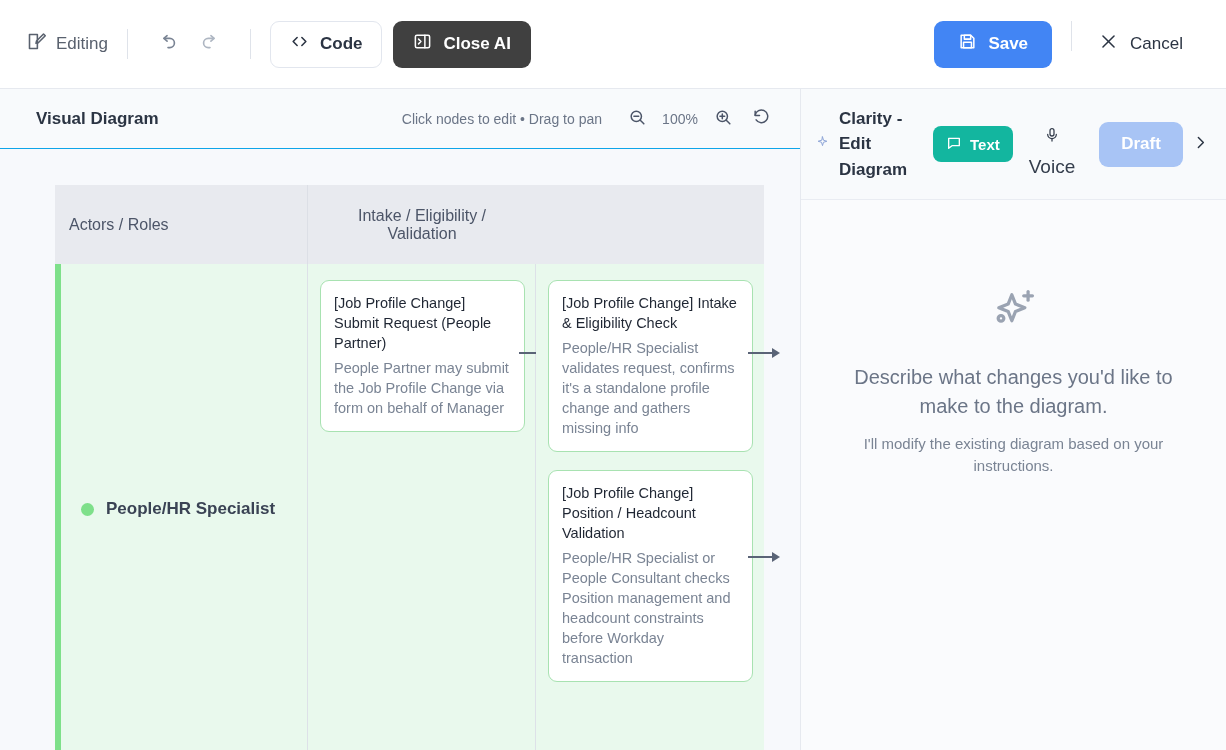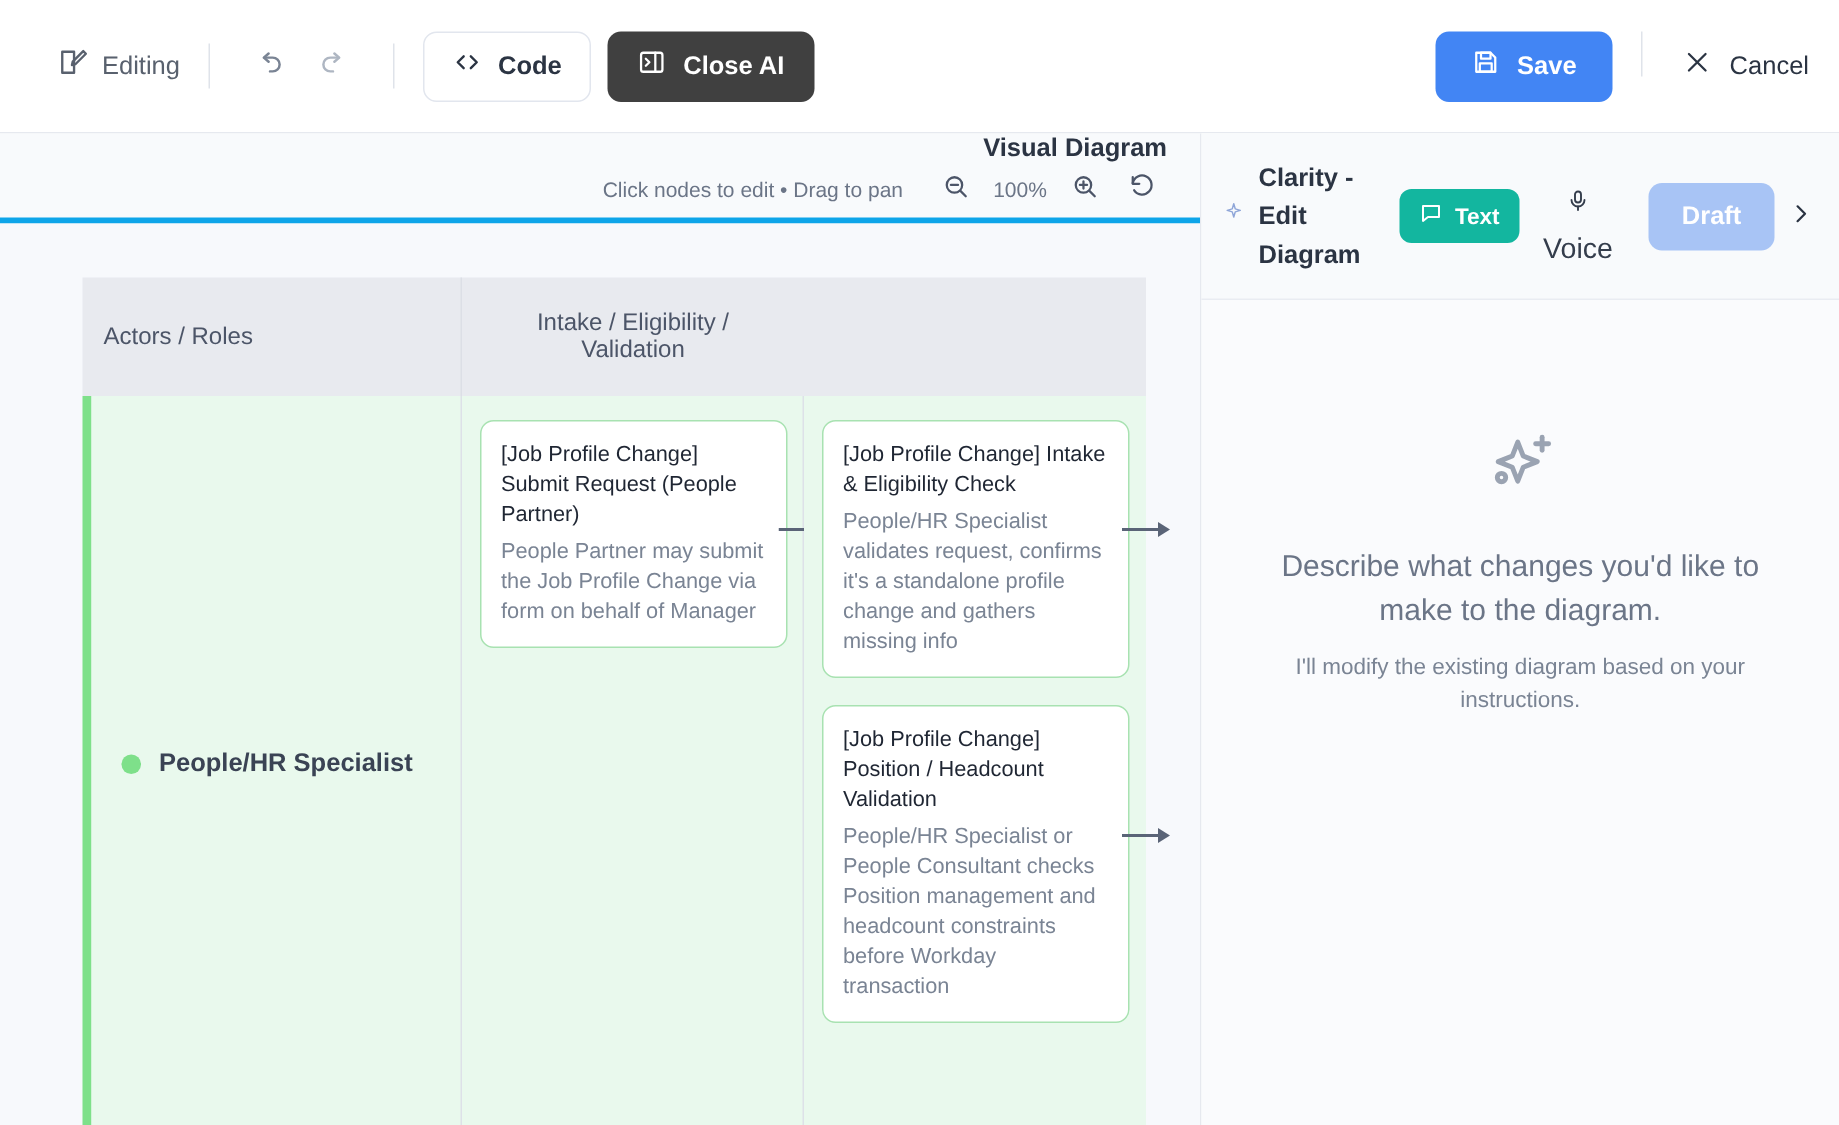--- a/index.html
+++ b/index.html
@@ -12,22 +12,22 @@
   body { position: relative; }
 
   
   .toolbar {
     position: absolute; left: 0; top: 0;
     width: 1226px; height: 89px;
     background: #ffffff;
     border-bottom: 1px solid #e6e9ef;
     display: flex; align-items: center;
   }
-  .tb-left { display: flex; align-items: center; padding-left: 38px; gap: 0; }
-  .tb-right { margin-left: auto; display: flex; padding-right: 14px; }
+  .tb-left { display: flex; align-items: center; padding-left: 26px; gap: 0; }
+  .tb-right { margin-left: auto; display: flex; padding-right: 37px; }
 
   .editing-chip {
     display: flex; align-items: center; gap: 9px;
     color: #59616e; font-size: 17px;
   }
   .vsep { width: 1px; height: 30px; background: #dfe3ea; margin: 0 19px; }
 
   .icon-btn {
     width: 42px; height: 42px; border-radius: 8px;
     display: flex; align-items: center; justify-content: center;
@@ -60,24 +60,23 @@
     height: 47px; padding: 0 6px; margin-left: 2px;
     border: none; background: transparent; cursor: pointer;
     font-size: 17px; color: #2b3443;
   }
 
   
   .diagram-header {
     position: absolute; left: 0; top: 89px;
     width: 800px; height: 60px;
     background: #f8fafc;
-    border-bottom: 4px solid #0ea5e9;
-    display: flex; align-items: flex-end;
+    border-bottom: 1px solid #0ea5e9;
+    display: flex; align-items: center;
     padding: 0 22px 0 36px;
-    flex-direction: column;
   }
   .diagram-title { font-size: 17px; font-weight: bold; color: #2b3443; }
   .dh-right { margin-left: auto; display: flex; align-items: center; gap: 4px; }
   .dh-hint { font-size: 14px; color: #6b7587; margin-right: 14px; }
   .zoom-pct { font-size: 14px; color: #6b7587; width: 44px; text-align: center; }
   .zicon { width: 34px; height: 34px; display:flex; align-items:center; justify-content:center;
            border:none; background:transparent; cursor:pointer; border-radius:6px; }
 
   
   .canvas {

